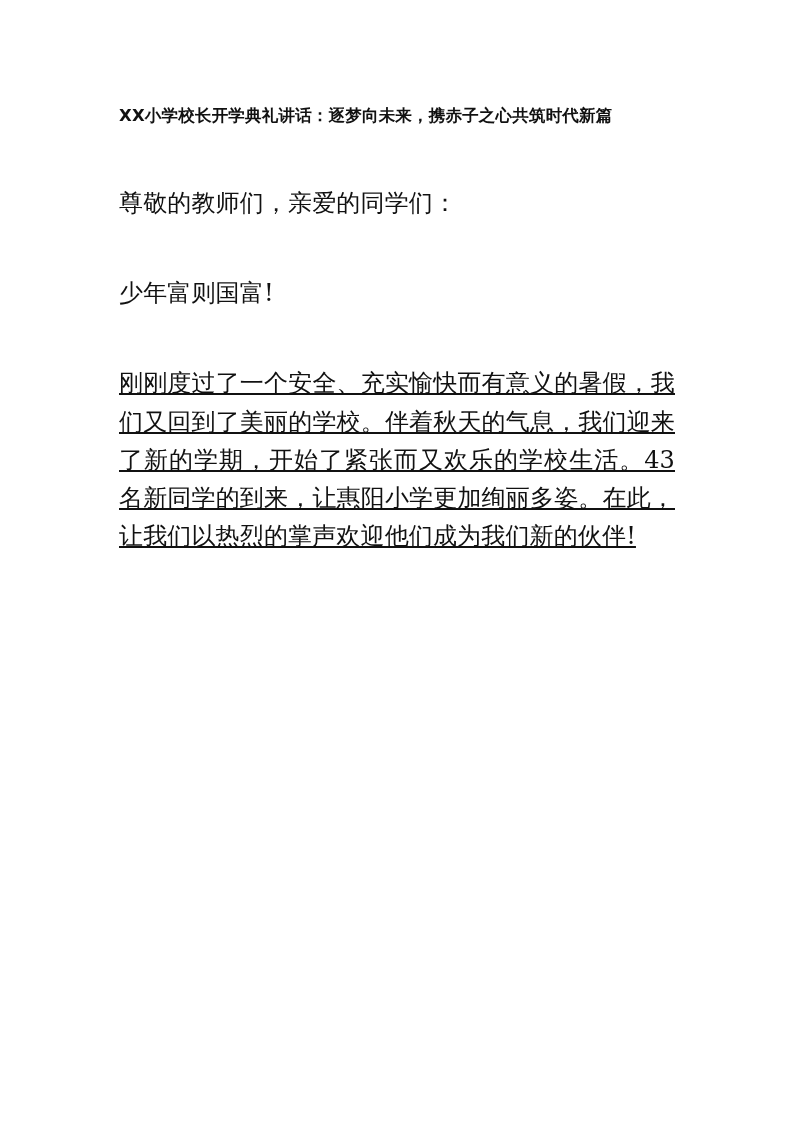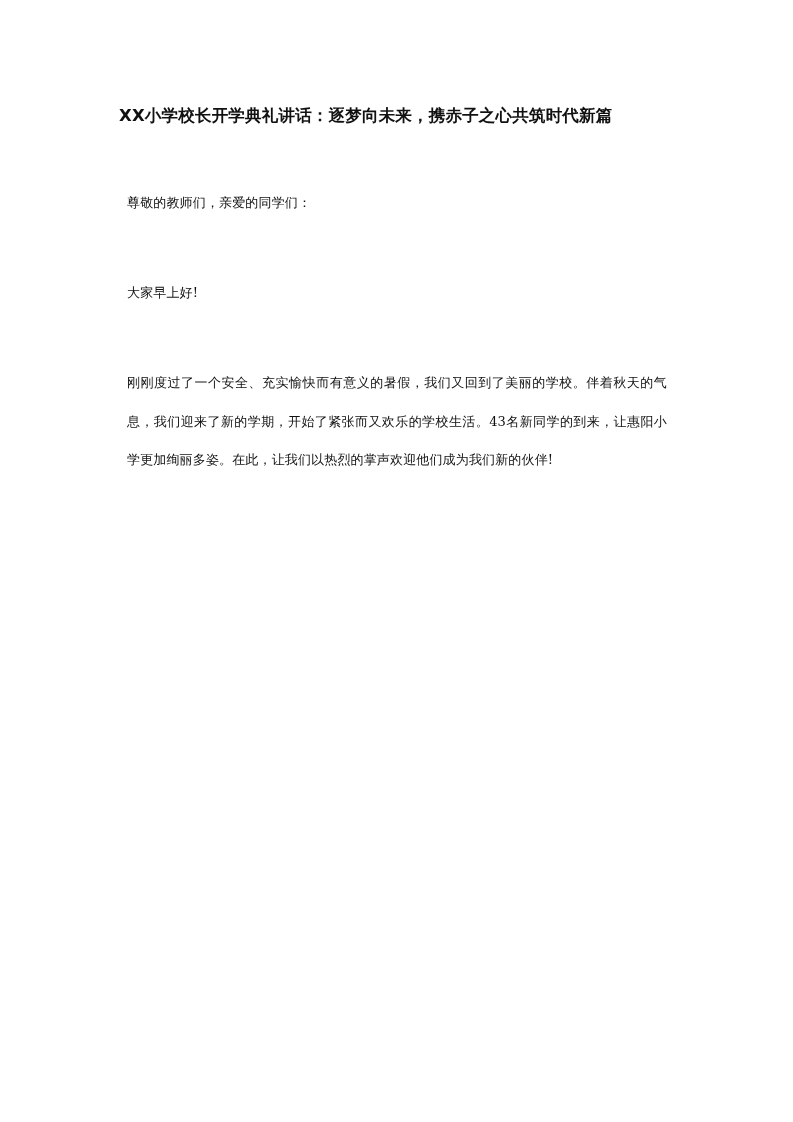--- a/index.html
+++ b/index.html
@@ -11,32 +11,32 @@
       position: absolute; left: 119px; top: 101px; width: 556px;
       font-family: "DejaVu Serif", "Liberation Serif", serif;
       color: #111111;
     }
     .title {
       font-family: "DejaVu Sans", "Liberation Sans", sans-serif;
       font-weight: bold; font-size: 16.5px; line-height: 30px;
       letter-spacing: 0.2px; white-space: nowrap; margin: 0 0 0 0;
     }
     .para {
-      font-size: 13px; line-height: 38.2px; margin: 8px;
+      font-size: 24px; line-height: 38.2px; margin: 0;
       text-align: justify; text-align-last: left; letter-spacing: 0.15px;
     }
     .p-greet { margin-top: 53px; }
     .p-hello { margin-top: 52px; }
-    .p-1 { margin-top: 52px; }
+    .p-1 { margin-top: 52px; text-decoration: underline; }
     .p-2 { margin-top: 52px; }
     .p-3 { margin-top: 52px; }
   </style>
 </head>
 <body>
 
 <div class="page">
   <div class="content">
     <h1 class="title">XX小学校长开学典礼讲话：逐梦向未来，携赤子之心共筑时代新篇</h1>
     <p class="para p-greet">尊敬的教师们，亲爱的同学们：</p>
-    <p class="para p-hello">大家早上好!</p>
+    <p class="para p-hello">少年富则国富!</p>
     <p class="para p-1">刚刚度过了一个安全、充实愉快而有意义的暑假，我们又回到了美丽的学校。伴着秋天的气息，我们迎来了新的学期，开始了紧张而又欢乐的学校生活。43名新同学的到来，让惠阳小学更加绚丽多姿。在此，让我们以热烈的掌声欢迎他们成为我们新的伙伴!</p>
   </div>
 </div>
 
 </body></html>

